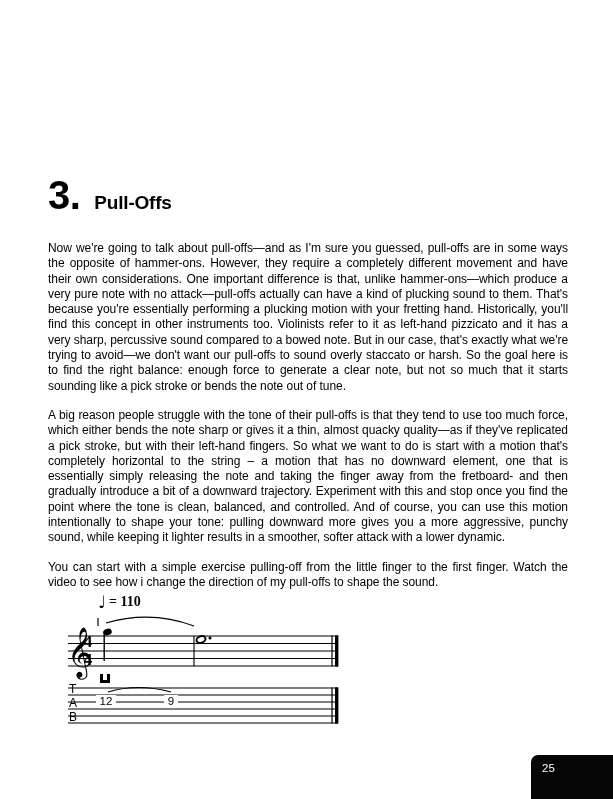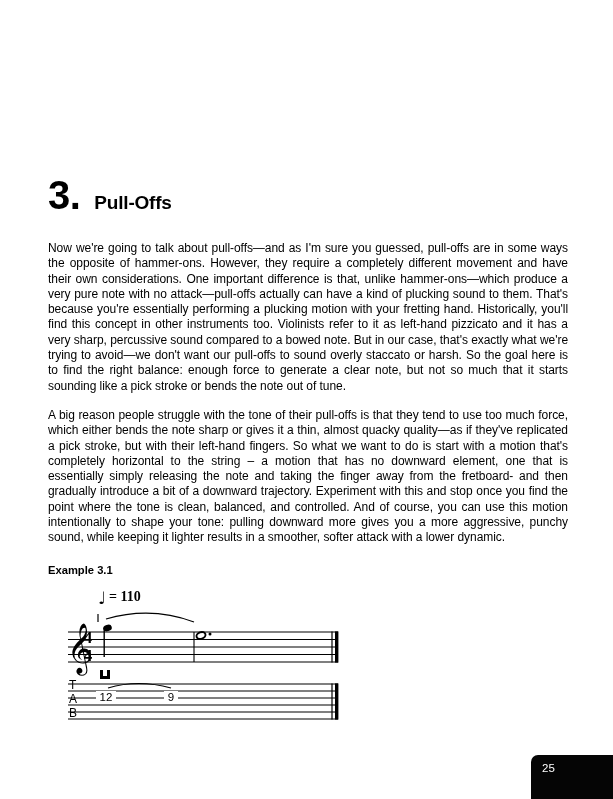--- a/index.html
+++ b/index.html
@@ -123,22 +123,22 @@
 
   <div class="content">
 
     <div class="chapter-heading">
       <span class="chapter-number">3.</span>
       <span class="chapter-title">Pull-Offs</span>
     </div>
 
     <p class="para">Now we're going to talk about pull-offs—and as I'm sure you guessed, pull-offs are in some ways the opposite of hammer-ons. However, they require a completely different movement and have their own considerations. One important difference is that, unlike hammer-ons—which produce a very pure note with no attack—pull-offs actually can have a kind of plucking sound to them. That's because you're essentially performing a plucking motion with your fretting hand. Historically, you'll find this concept in other instruments too. Violinists refer to it as left-hand pizzicato and it has a very sharp, percussive sound compared to a bowed note. But in our case, that's exactly what we're trying to avoid—we don't want our pull-offs to sound overly staccato or harsh. So the goal here is to find the right balance: enough force to generate a clear note, but not so much that it starts sounding like a pick stroke or bends the note out of tune.</p>
     <p class="para">A big reason people struggle with the tone of their pull-offs is that they tend to use too much force, which either bends the note sharp or gives it a thin, almost quacky quality—as if they've replicated a pick stroke, but with their left-hand fingers. So what we want to do is start with a motion that's completely horizontal to the string – a motion that has no downward element, one that is essentially simply releasing the note and taking the finger away from the fretboard-  and then gradually introduce a bit of a downward trajectory. Experiment with this and stop once you find the point where the tone is clean, balanced, and controlled. And of course, you can use this motion intentionally to shape your tone: pulling downward more gives you a more aggressive, punchy sound, while keeping it lighter results in a smoother, softer attack with a lower dynamic.</p>
-
-    <div class="example-label">Example 3.1</div>
+    <p class="para">You can start with a simple exercise pulling-off from the little finger to the first finger. Watch the video to see how i change the direction of my pull-offs to shape the sound.</p>
+
 
     <div class="notation">
 
       <div class="tempo">
         <span class="tempo-note">♩</span>
         <span>= 110</span>
       </div>
 
       <div class="svg-wrap">
         <svg width="300" height="115" viewBox="0 0 300 115" xmlns="http://www.w3.org/2000/svg">

